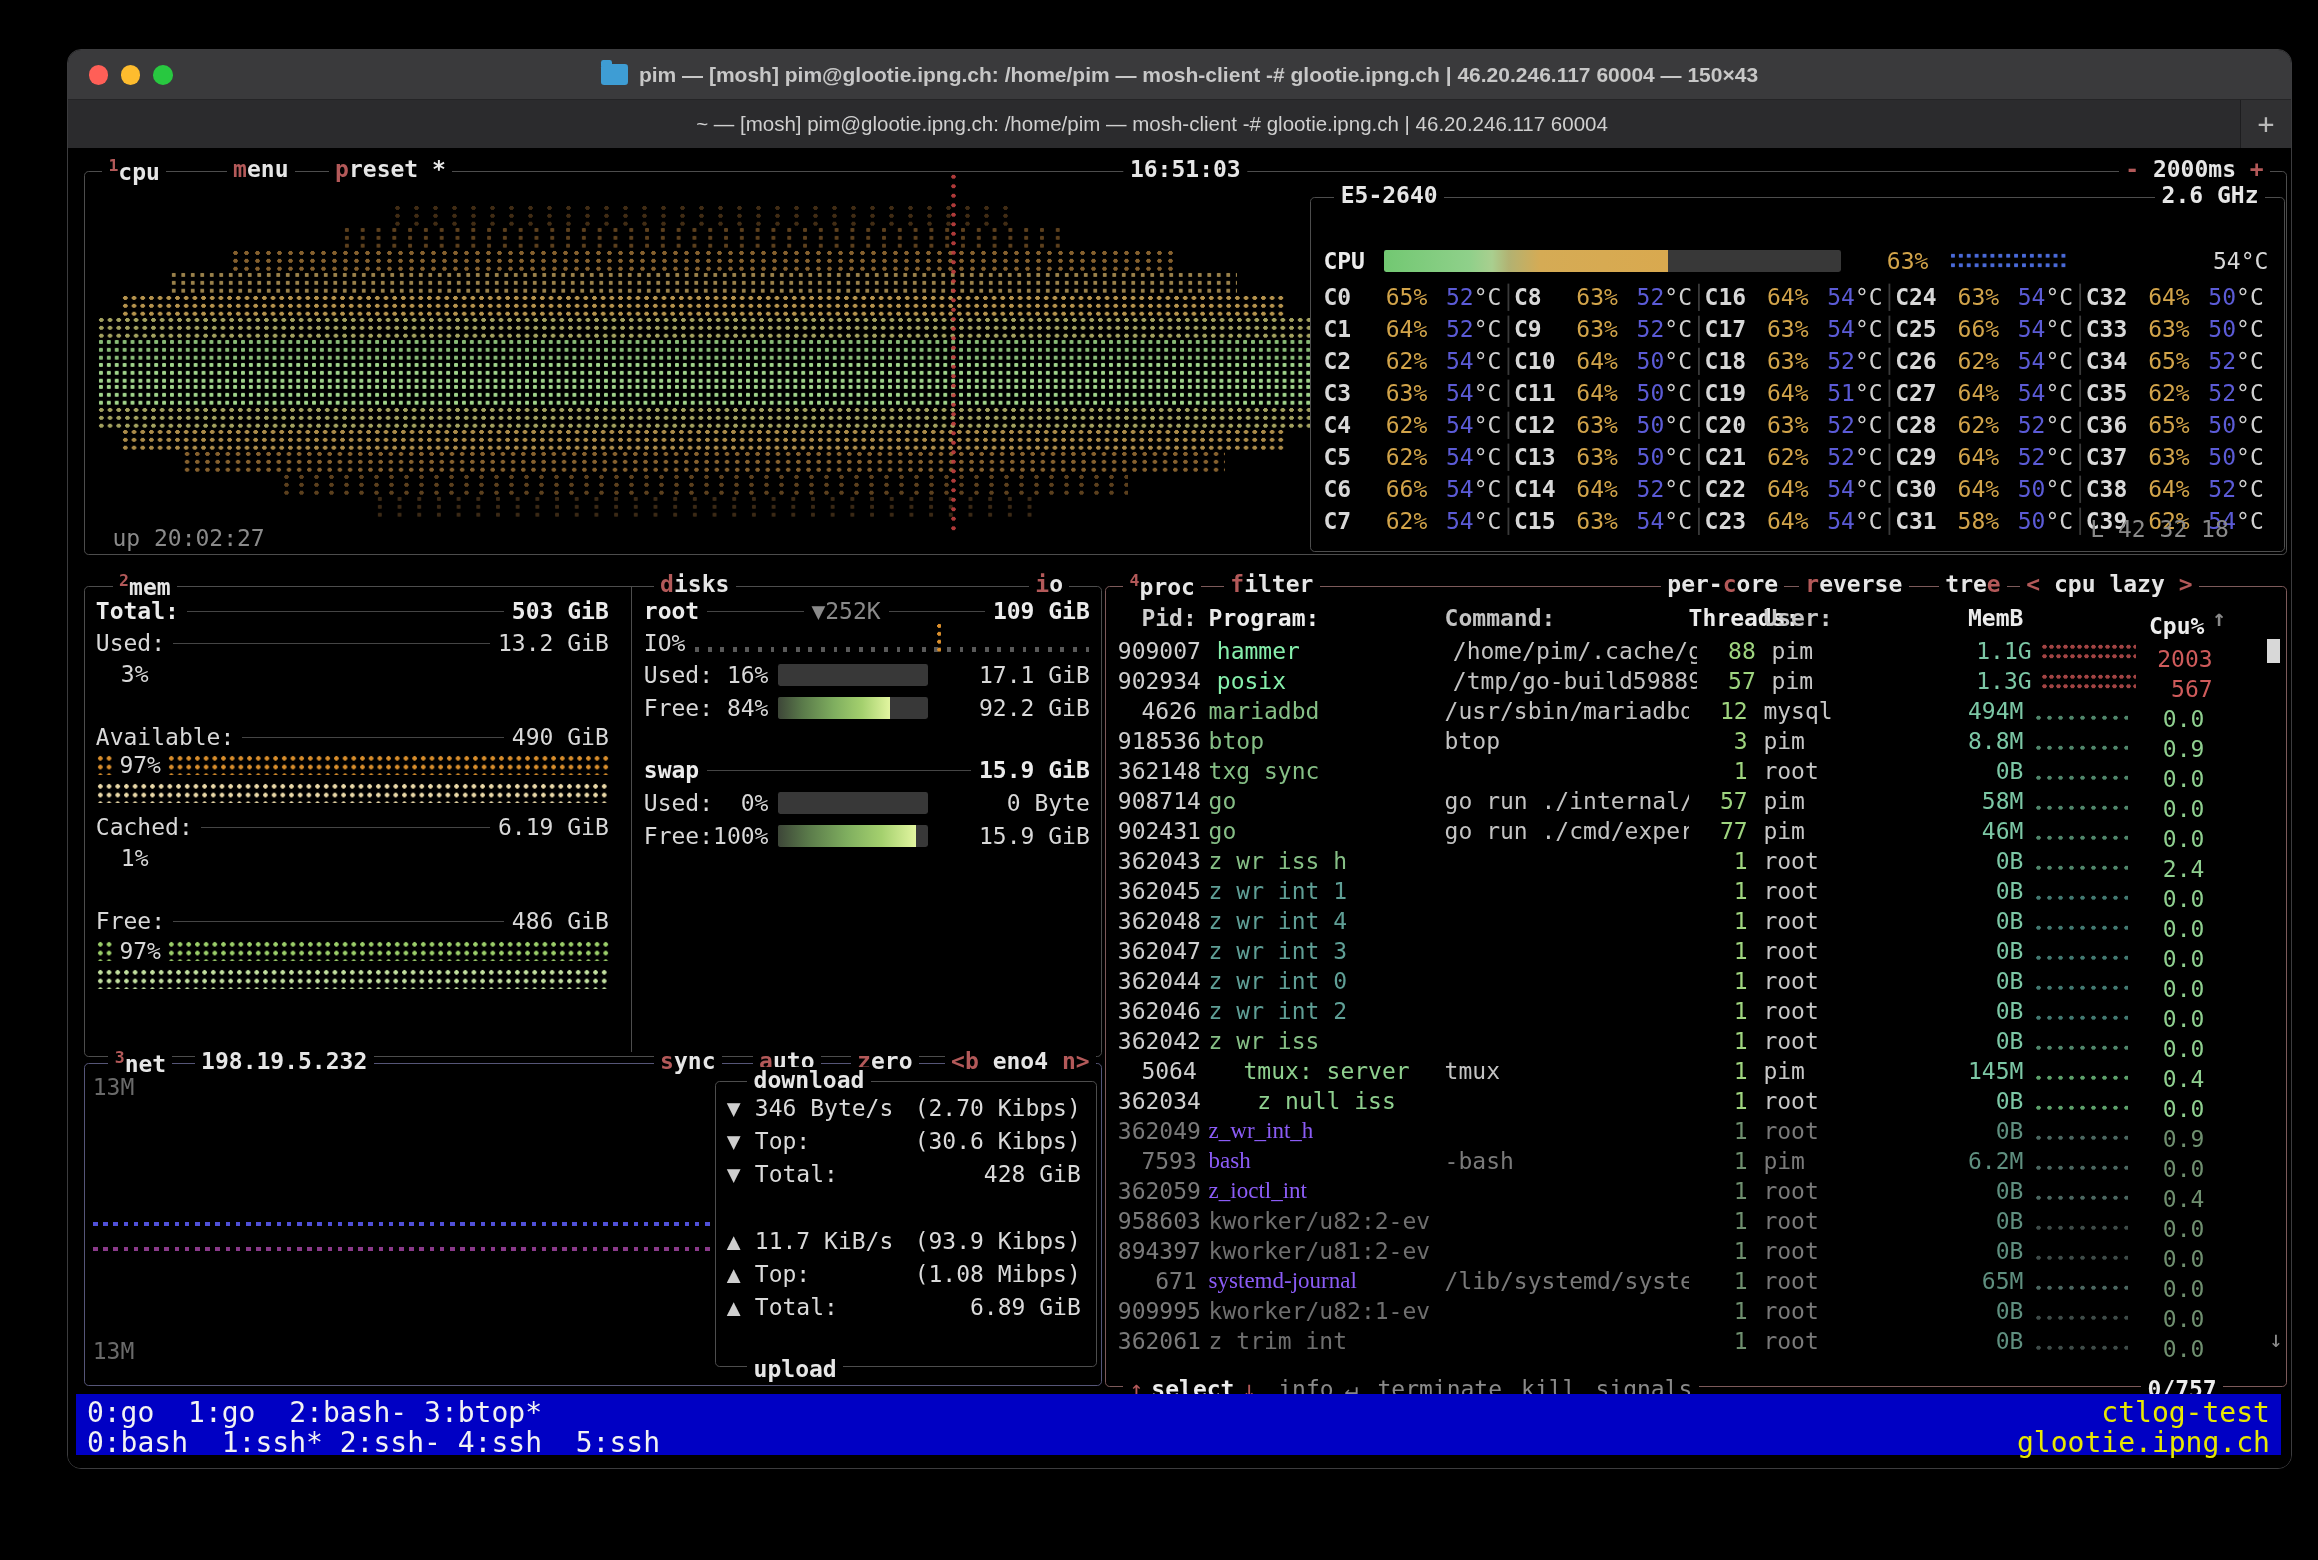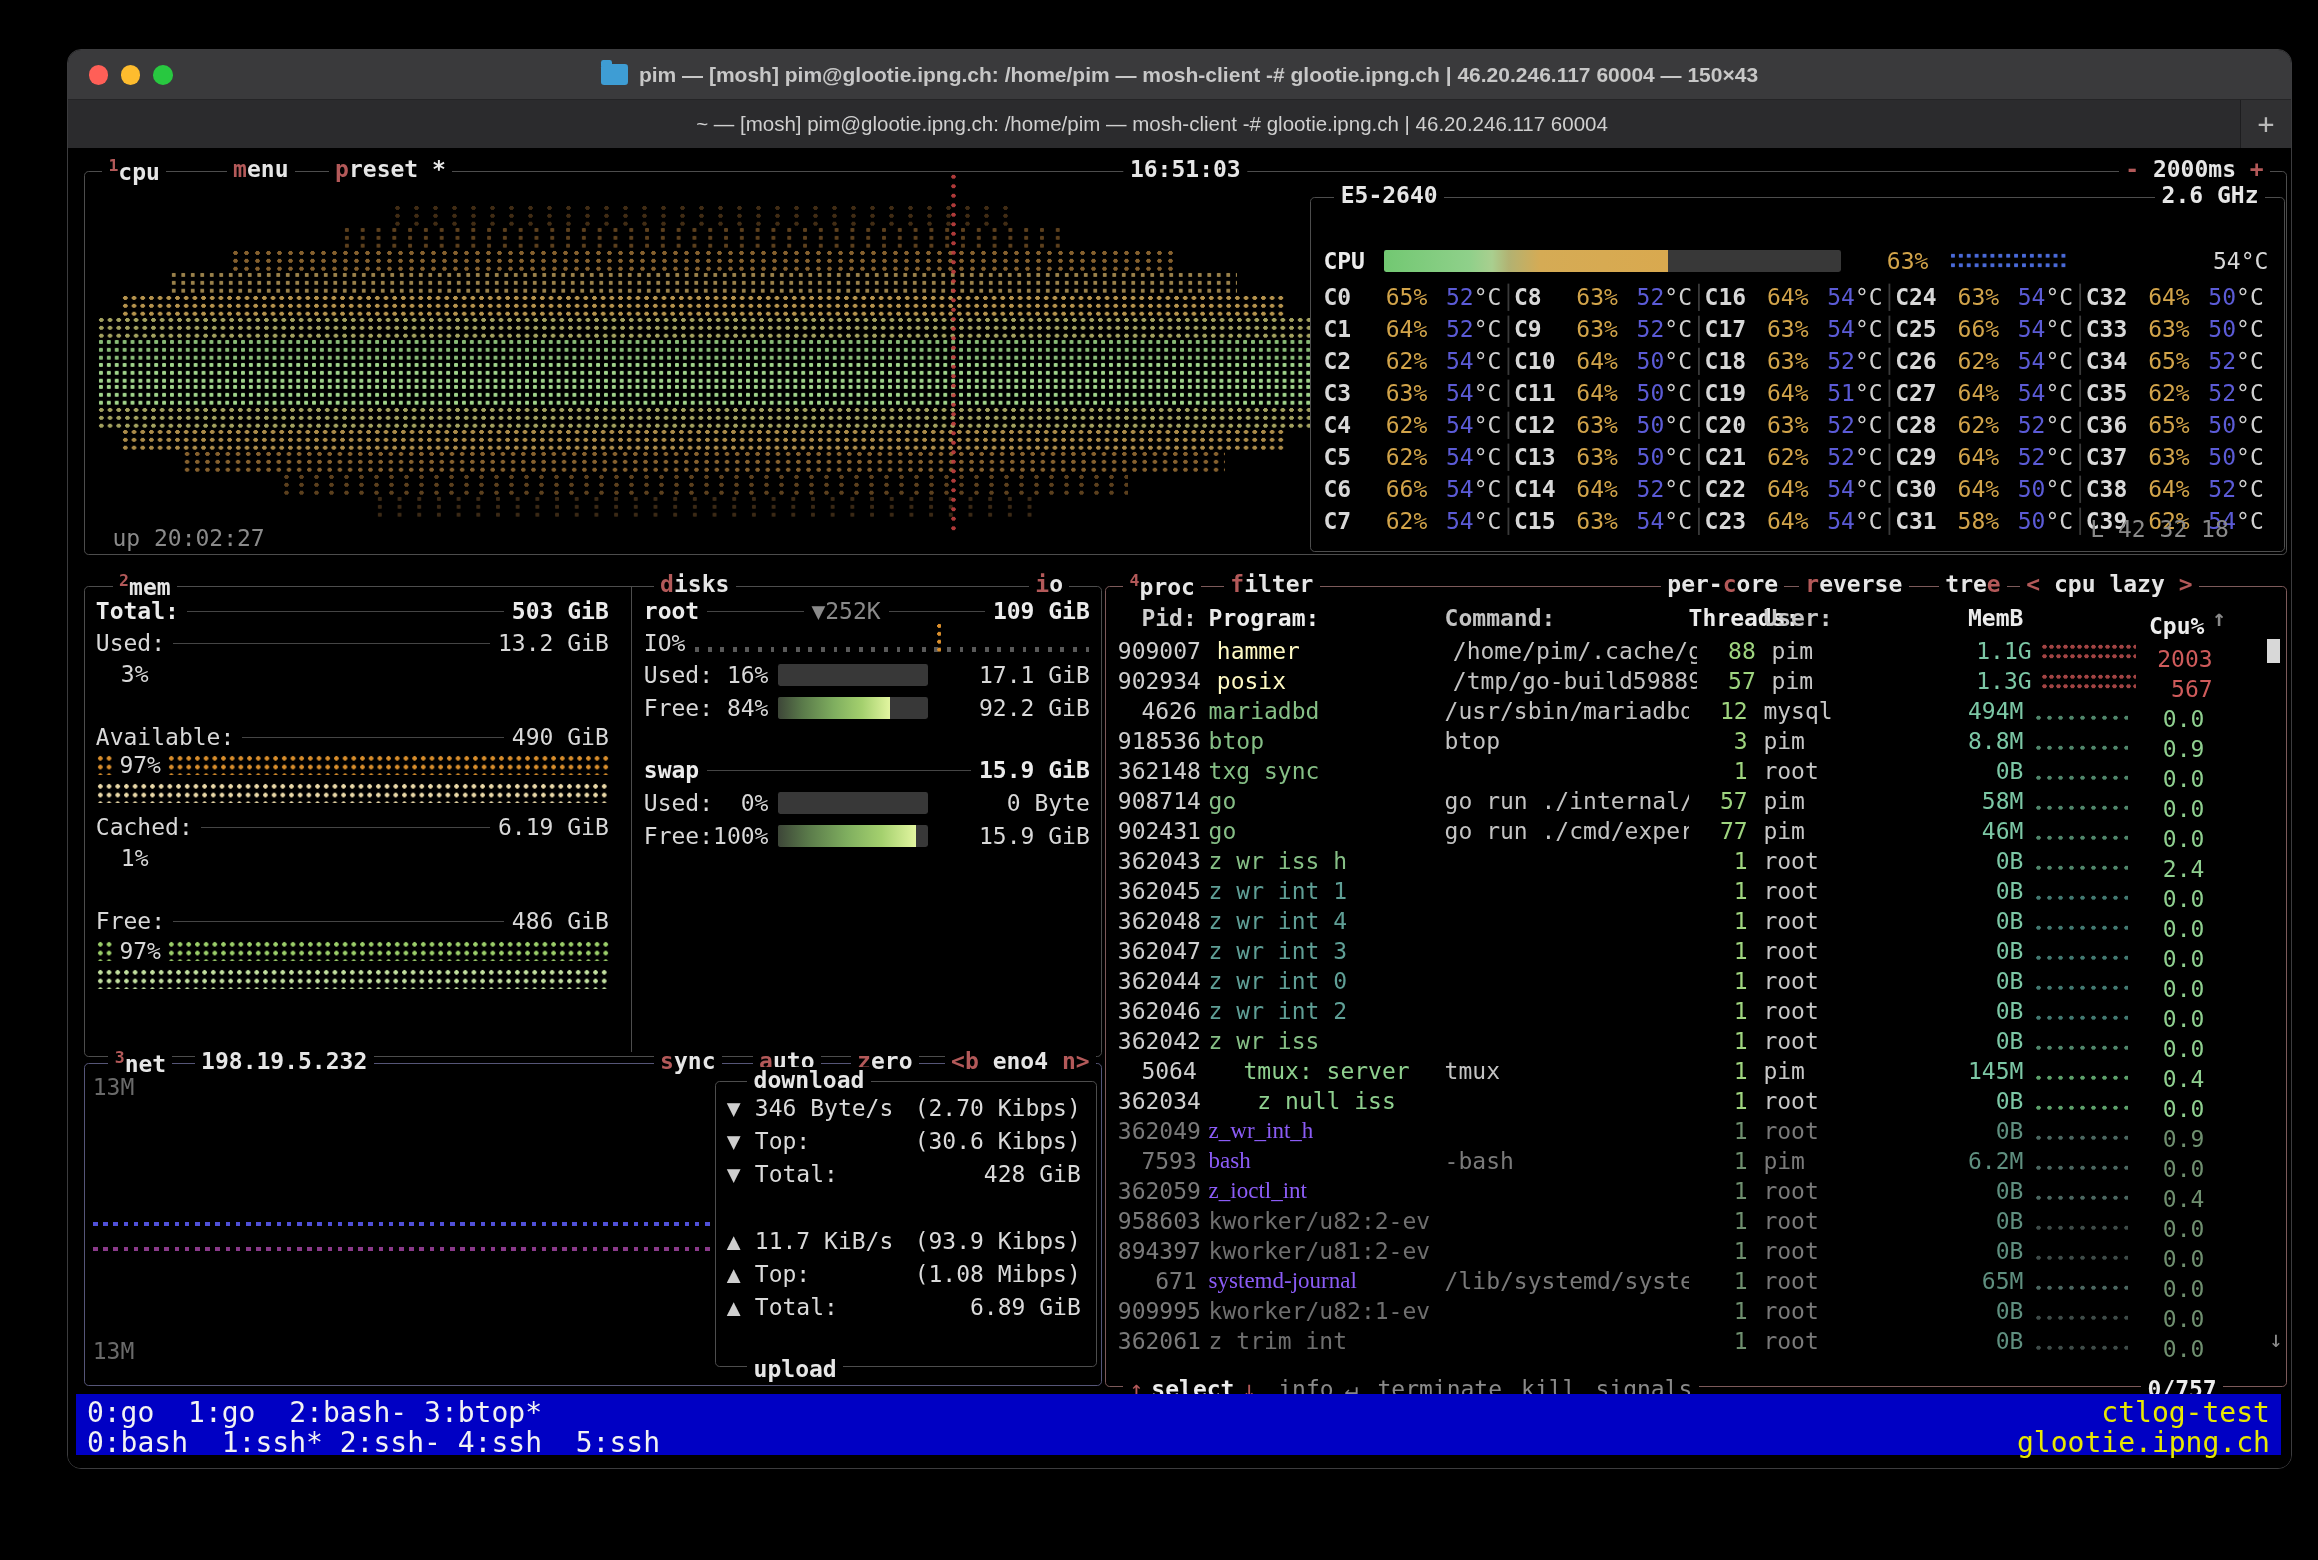--- a/index.html
+++ b/index.html
@@ -53,21 +53,21 @@
   
   .prow{display:flex;height:30px;align-items:center;white-space:nowrap;}
   .c-pid{width:79px;text-align:right;color:#cfcfcf;}
   .c-prog{width:236px;margin-left:11.8px;overflow:hidden;}
   .c-cmd{width:244px;color:#c3c3c3;overflow:hidden;}
   .c-th{width:59px;text-align:right;color:#9fd47f;}
   .c-user{width:165px;margin-left:15.8px;color:#c7c7c7;}
   .c-mem{width:95px;text-align:right;color:#7cc7a5;}
   .c-graph{width:95px;height:19px;margin:0 9.5px;opacity:.85;}
   .c-cpu{width:67px;text-align:right;color:#8fcf8f;margin-top:16px;}
-  .p-red{color:#fef9c3;margin-left:20px;} .p-green{color:#86bf86;} .p-teal{color:#5f9f96;}
+  .p-red{color:#86efac;margin-left:20px;} .p-green{color:#86bf86;} .p-teal{color:#5f9f96;}
   .p-bright{color:#8fd08f;text-align:center;} .p-gray{color:#8b5cf6;font-family:Liberation Serif, serif;} .p-dim{color:#6f6f6f;}
   .rowdim .c-pid,.rowdim .c-cmd,.rowdim .c-user{color:#7a7a7a;}
   .rowdim .c-th{color:#6f8f6f;} .rowdim .c-mem{color:#5f8f7f;} .rowdim .c-cpu{color:#6f8f6f;}
   
   .nline{display:flex;align-items:center;height:33px;white-space:nowrap;color:#dadada;}
   .narrow{width:28px;color:#cfcfcf;}
   .nspacer{flex:1;}
   
   .tmux{position:absolute;left:7.9px;top:1246px;width:2205px;height:61px;background:#0000c4;
         color:#f2f2f2;font-size:28px;}

